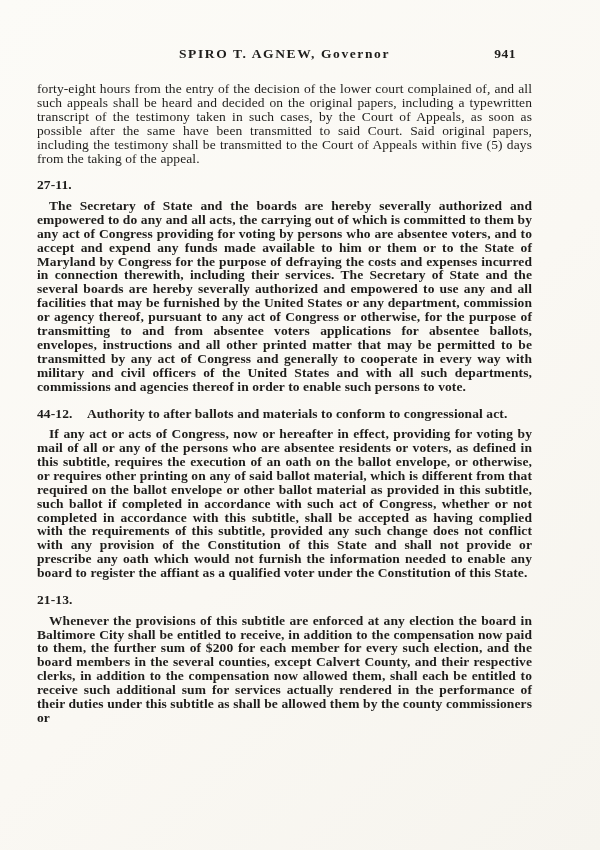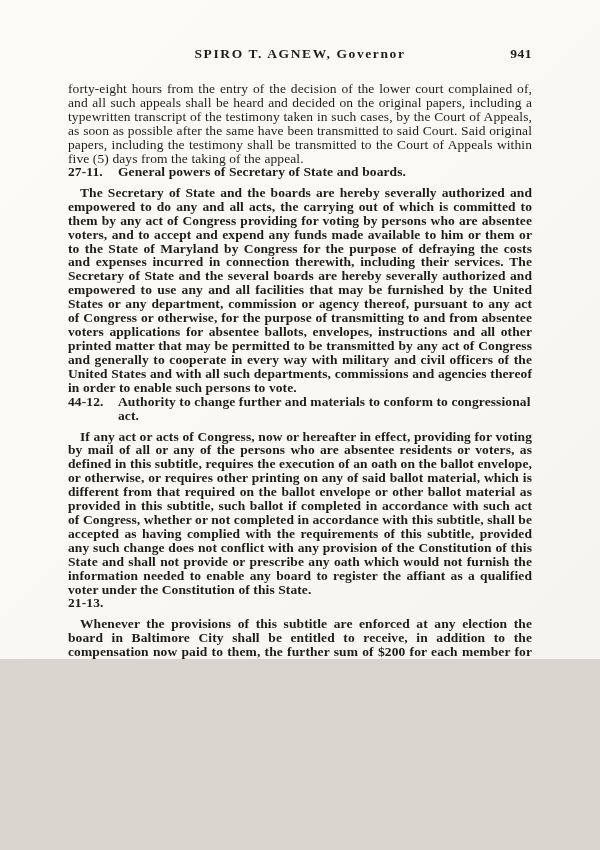--- a/index.html
+++ b/index.html
@@ -3,60 +3,61 @@
 <meta charset="utf-8">
 <style>
   html, body {
     margin: 0;
     padding: 0;
     background: #d8d5cf;
   }
   .page {
     position: relative;
     width: 600px;
-    height: 659px;
+    height: 850px;
     margin: 0 auto;
     background: linear-gradient(135deg, #fcfbf7 0%, #faf8f3 55%, #f6f4ee 100%);
     color: #1e1d1b;
     font-family: "Liberation Serif", "DejaVu Serif", serif;
     overflow: hidden;
     box-sizing: border-box;
-    padding: 46px 68px 0 68px;
+    padding: 46px 68px 0 37px;
   }
   .page-header {
     position: relative;
     text-align: center;
     font-size: 13.5px;
     font-weight: bold;
     margin-bottom: 20px;
     padding: 0 10px;
   }
   .running-title {
     letter-spacing: 1.6px;
   }
   .page-number {
     position: absolute;
-    right: 0;
+    right: 16px;
     top: 0;
     letter-spacing: 0.5px;
   }
   .page-body {
     font-size: 13.5px;
     line-height: 13.9px;
     text-align: justify;
     letter-spacing: 0.1px;
   }
   p.para {
     margin: 0;
   }
   p.para.indented {
     text-indent: 12px;
     font-weight: bold;
   }
   .section {
+    margin-top: 13px;
   }
   .section-heading {
     display: flex;
     font-size: 13.5px;
     font-weight: bold;
     margin: 0 0 6px 0;
     text-align: left;
     line-height: 14.5px;
   }
   .section-number {
@@ -77,29 +78,28 @@
     <span class="page-number">941</span>
   </header>
 
   <main class="page-body">
 
     <p class="para">forty-eight hours from the entry of the decision of the lower court complained of, and all such appeals shall be heard and decided on the original papers, including a typewritten transcript of the testimony taken in such cases, by the Court of Appeals, as soon as possible after the same have been transmitted to said Court. Said original papers, including the testimony shall be transmitted to the Court of Appeals within five (5) days from the taking of the appeal.</p>
 
     <section class="section">
       <h2 class="section-heading">
         <span class="section-number">27-11.</span>
-        <span class="section-title">General powers of Secretary of State and boards.</span>
       </h2>
       <p class="para indented">The Secretary of State and the boards are hereby severally authorized and empowered to do any and all acts, the carrying out of which is committed to them by any act of Congress providing for voting by persons who are absentee voters, and to accept and expend any funds made available to him or them or to the State of Maryland by Congress for the purpose of defraying the costs and expenses incurred in connection therewith, including their services. The Secretary of State and the several boards are hereby severally authorized and empowered to use any and all facilities that may be furnished by the United States or any department, commission or agency thereof, pursuant to any act of Congress or otherwise, for the purpose of transmitting to and from absentee voters applications for absentee ballots, envelopes, instructions and all other printed matter that may be permitted to be transmitted by any act of Congress and generally to cooperate in every way with military and civil officers of the United States and with all such departments, commissions and agencies thereof in order to enable such persons to vote.</p>
     </section>
 
     <section class="section">
       <h2 class="section-heading">
         <span class="section-number">44-12.</span>
-        <span class="section-title">Authority to change further and materials to conform to congressional act.</span>
+        <span class="section-title">Authority to after ballots and materials to conform to congressional act.</span>
       </h2>
       <p class="para indented">If any act or acts of Congress, now or hereafter in effect, providing for voting by mail of all or any of the persons who are absentee residents or voters, as defined in this subtitle, requires the execution of an oath on the ballot envelope, or otherwise, or requires other printing on any of said ballot material, which is different from that required on the ballot envelope or other ballot material as provided in this subtitle, such ballot if completed in accordance with such act of Congress, whether or not completed in accordance with this subtitle, shall be accepted as having complied with the requirements of this subtitle, provided any such change does not conflict with any provision of the Constitution of this State and shall not provide or prescribe any oath which would not furnish the information needed to enable any board to register the affiant as a qualified voter under the Constitution of this State.</p>
     </section>
 
     <section class="section">
       <h2 class="section-heading">
         <span class="section-number">21-13.</span>
       </h2>
       <p class="para indented">Whenever the provisions of this subtitle are enforced at any election the board in Baltimore City shall be entitled to receive, in addition to the compensation now paid to them, the further sum of $200 for each member for every such election, and the board members in the several counties, except Calvert County, and their respective clerks, in addition to the compensation now allowed them, shall each be entitled to receive such additional sum for services actually rendered in the performance of their duties under this subtitle as shall be allowed them by the county commissioners or</p>
     </section>

